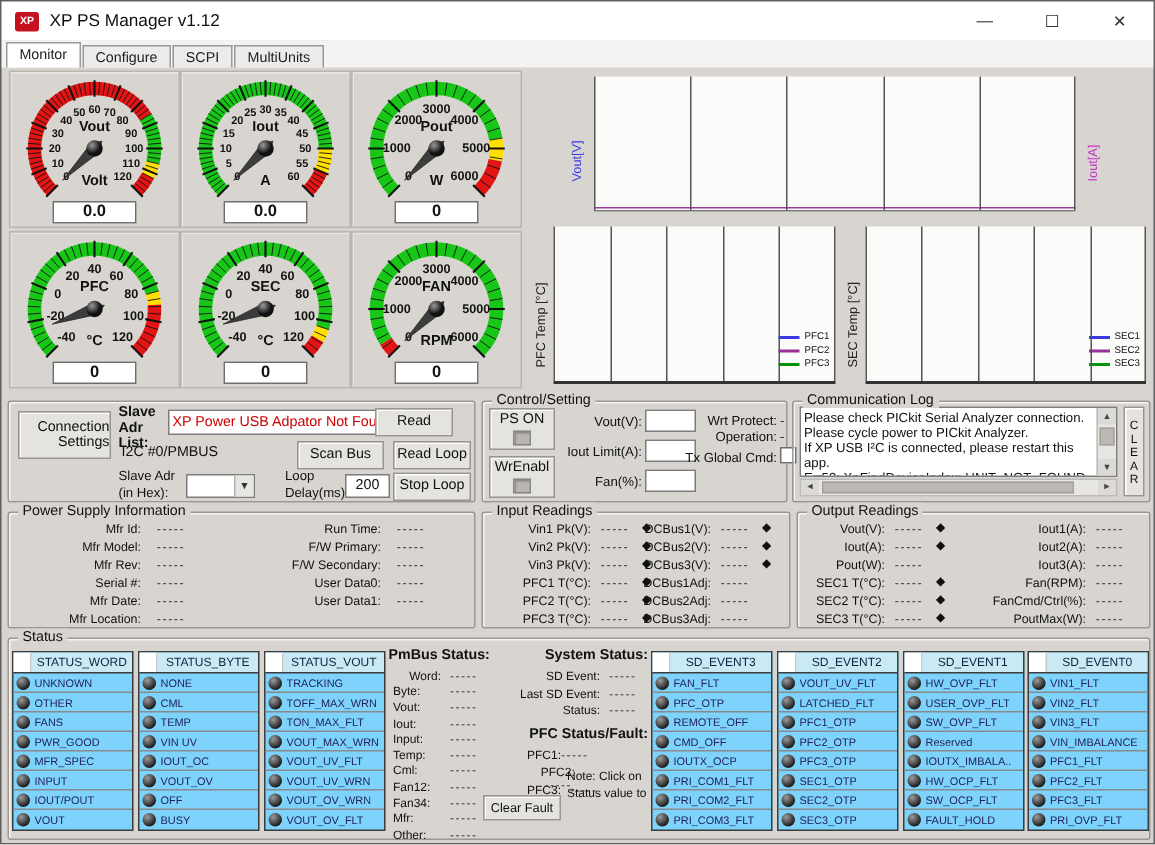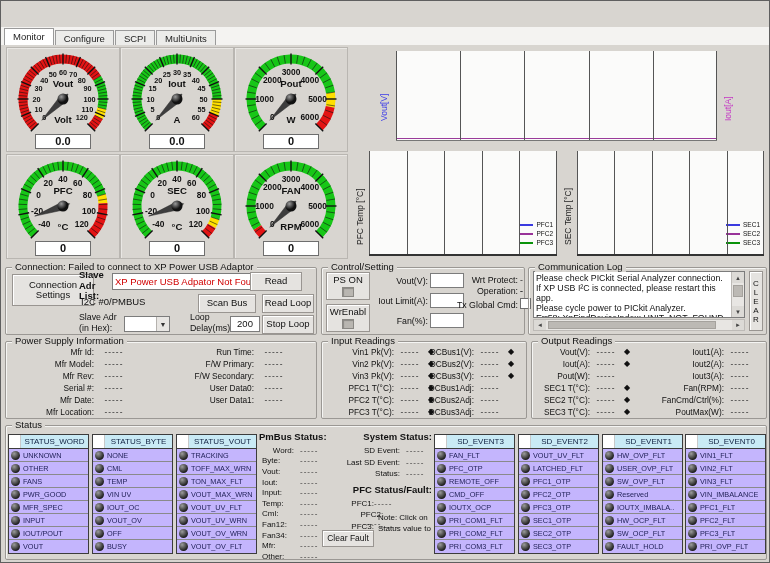--- a/index.html
+++ b/index.html
@@ -63,41 +63,50 @@
   .hscroll{position:absolute;background:#e8e6e3;border:1px solid #bdbab6;}
   .sbtn{position:absolute;width:12px;height:11px;font-size:6px;color:#444;display:flex;
         align-items:center;justify-content:center;background:#dcdad6;}
   .sthumb{position:absolute;background:#bcb9b4;border:1px solid #a5a29d;}
   
   .rdgrow{display:flex;height:12px;font-size:8.3px;white-space:nowrap;}
   .rlab{text-align:right;flex:none;}
   .rval{flex:none;text-align:center;color:#333;letter-spacing:1px;}
   .rdia{flex:none;font-size:8px;color:#111;margin-left:2px;}
   
-  .stable{position:absolute;width:81px;background:#c4b5fd;border:1px solid #3c3c3c;}
+  .stable{position:absolute;width:81px;background:#7dd3fc;border:1px solid #3c3c3c;}
   .th{display:flex;height:14px;border-bottom:1px solid #3c3c3c;}
   .th-left{width:12px;background:#fff;border-right:1px solid #c9c9c9;}
   .th-text{flex:1;background:#c9eaf5;font-size:8px;color:#102040;display:flex;
            align-items:center;justify-content:center;white-space:nowrap;}
   .strow{display:flex;align-items:center;height:13px;border-bottom:1px solid #8a8a8a;padding-left:2px;}
   .strow:last-child{border-bottom:none;}
   .led{width:9px;height:9px;border-radius:50%;flex:none;margin-right:3px;
        background:radial-gradient(circle at 35% 30%,#9b9b9b,#1c1c1c 72%);}
   .stl{font-size:7.3px;color:#23235a;white-space:nowrap;overflow:hidden;}
   .pmhdr{position:absolute;font-size:9.5px;font-weight:bold;color:#111;white-space:nowrap;}
   .pmrow{display:flex;height:10.6px;font-size:8px;align-items:center;white-space:nowrap;}
   .pmlab{flex:none;}
   .pmval{color:#333;letter-spacing:1px;}
   .note{position:absolute;font-size:8px;line-height:11px;color:#111;}
 </style>
 </head>
 <body>
 
 <div id="app">
 
+  <div class="titlebar">
+    <div class="appicon">XP</div>
+    <div class="apptitle">XP PS Manager v1.12</div>
+    <div class="wincontrols">
+      <div class="wbtn">—</div>
+      <div class="wbtn">☐</div>
+      <div class="wbtn">✕</div>
+    </div>
+  </div>
 
   <div class="tabstrip">
     <div class="tab active">Monitor</div>
     <div class="tab">Configure</div>
     <div class="tab">SCPI</div>
     <div class="tab">MultiUnits</div>
   </div>
 
   <div id="gauges">
       <div class="gcell" style="left: 5px; top: 46px;">
@@ -594,22 +603,21 @@
     <div class="vline" style="left: calc(0% + 0px);"></div>
         <div class="vline" style="left: calc(20% + 0px);"></div>
         <div class="vline" style="left: calc(40% + 0px);"></div>
         <div class="vline" style="left: calc(60% + 0px);"></div>
         <div class="vline" style="left: calc(80% + 0px);"></div>
         <div class="vline" style="left: calc(100% - 1px);"></div>
       </div>
   </div>
 
   <div class="grp" style="left:4px;top:266px;width:312px;height:68px;">
-    <div class="grp-legend">Connection: Failed to connect to XP Power USB Adaptor</div>
-    <div class="btn" style="left:6px;top:6px;width:82px;height:32px;">Connection Settings</div>
+    <div class="btn" style="left:6px;top:6px;width:62px;height:32px;text-align:right;">Connection Settings</div>
     <div class="lbl" style="left:73px;top:2px;width:34px;font-weight:bold;">Slave Adr List:</div>
     <div class="tb" style="left:106px;top:5px;width:146px;height:17px;color:#d00000;">XP Power USB Adpator Not Found</div>
     <div class="btn" style="left:244px;top:4px;width:52px;height:19px;">Read</div>
     <div class="lbl" style="left:75px;top:29px;">I2C #0/PMBUS</div>
     <div class="btn" style="left:192px;top:26px;width:58px;height:19px;">Scan Bus</div>
     <div class="btn" style="left:256px;top:26px;width:52px;height:19px;">Read Loop</div>
     <div class="lbl" style="left:73px;top:44px;width:44px;font-size:8.8px;">Slave Adr (in Hex):</div>
     <div class="combo" style="left:118px;top:48px;width:46px;height:16px;">
       <span class="arrow">▼</span>
     </div>
@@ -642,22 +650,22 @@
     <div class="lbl dashval" style="left:198px;top:18px;font-size:8.8px;">--</div>
     <div class="lbl" style="left:128px;top:32px;width:68px;text-align:right;font-size:8.8px;">Tx Global Cmd:</div>
     <div class="checkbox" style="left:198px;top:30px;"></div>
   </div>
 
   <div class="grp" style="left:527px;top:266px;width:239px;height:68px;">
     <div class="grp-legend">Communication Log</div>
     <div class="logbox" style="left:4px;top:3px;width:212px;height:47px;">
       <div class="loglines" id="loglines">
           <div>Please check PICkit Serial Analyzer connection.</div>
+          <div>Please cycle power to PICkit Analyzer.</div>
           <div>If XP USB I²C is connected, please restart this app.</div>
-          <div>Please cycle power to PICkit Analyzer.</div>
           <div>Err58: XpFindDeviceIndex: UNIT_NOT_FOUND</div>
         </div>
       <div class="vscroll">
         <div class="sbtn" style="top:0;left:0;">▲</div>
         <div class="sthumb" style="left:1px;top:13px;width:10px;height:12px;"></div>
         <div class="sbtn" style="bottom:0;left:0;">▼</div>
       </div>
     </div>
     <div class="hscroll" style="left:4px;top:51px;width:212px;height:12px;">
       <div class="sbtn" style="left:0;top:0;height:10px;">◄</div>

